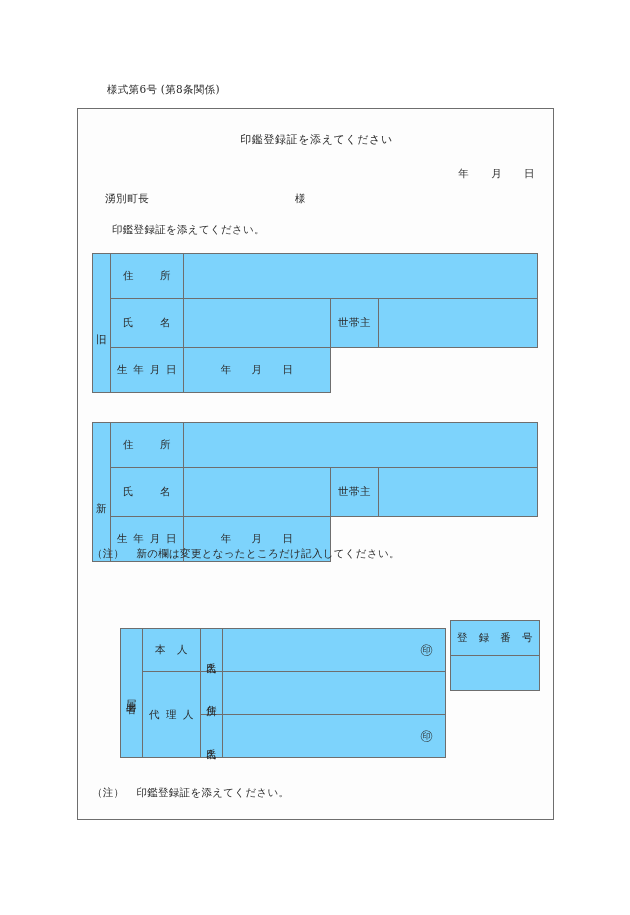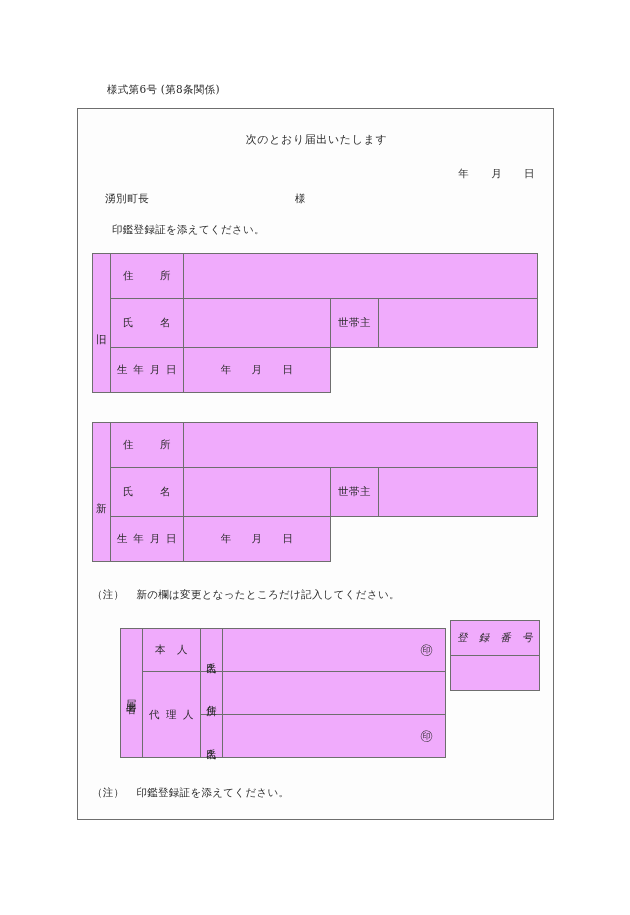--- a/index.html
+++ b/index.html
@@ -86,21 +86,21 @@
   .grid {
     position: absolute;
     border-collapse: collapse;
     table-layout: fixed;
     font-size: 10.5px;
   }
   .grid td {
     border: 1px solid #6e6e6e;
     padding: 0;
     vertical-align: middle;
-    background: #f0abfc;
+    background: #7dd3fc;
   }
   .cell-label {
     text-align: center;
     letter-spacing: 0.5px;
   }
   
   .spread3 {
     display: block;
     padding: 0 12px;
     text-align: justify;
@@ -140,48 +140,48 @@
   
   #table-old  { left: 92px; top: 253px; width: 445px; }
   #table-new  { left: 92px; top: 422px; width: 445px; }
 
   
   .note {
     position: absolute;
     font-size: 10.5px;
     letter-spacing: 0.3px;
   }
-  #note-new { left: 92px; top: 588px; font-family: Liberation Mono, monospace; }
+  #note-new { left: 92px; top: 547px; font-family: Liberation Mono, monospace; }
   #note-seal { left: 92px; top: 786px; font-family: Liberation Mono, monospace; }
   .note .note-gap { display: inline-block; width: 12px; }
 
   
   #table-submitter { left: 92px; top: 628px; width: 325px; margin-left: 28px; }
 
   
-  #table-regno { left: 450px; top: 620px; width: 90px; font-style: italic; }
+  #table-regno { left: 450px; top: 620px; width: 90px; }
   #table-regno td { height: 34px; }
   .seal-wrap {
     display: flex;
     align-items: center;
     justify-content: flex-end;
     height: 100%;
     padding-right: 12px;
     box-sizing: border-box;
     font-size: 13px;
   }
 </style>
 </head>
 <body>
 
 <div class="form-number">様式第6号 (第8条関係)</div>
 
 <div class="page-frame">
 
-  <div class="doc-title">次のとおり届出いたします</div>
+  <div class="doc-title">印鑑登録証を添えてください</div>
 
   <div class="date-line">
     <span>年</span><span class="gap"></span><span>月</span><span class="gap"></span><span>日</span>
   </div>
 
   <div class="addressee-row">
     <span class="mayor">湧別町長</span>
     <span class="sama">様</span>
   </div>
 

